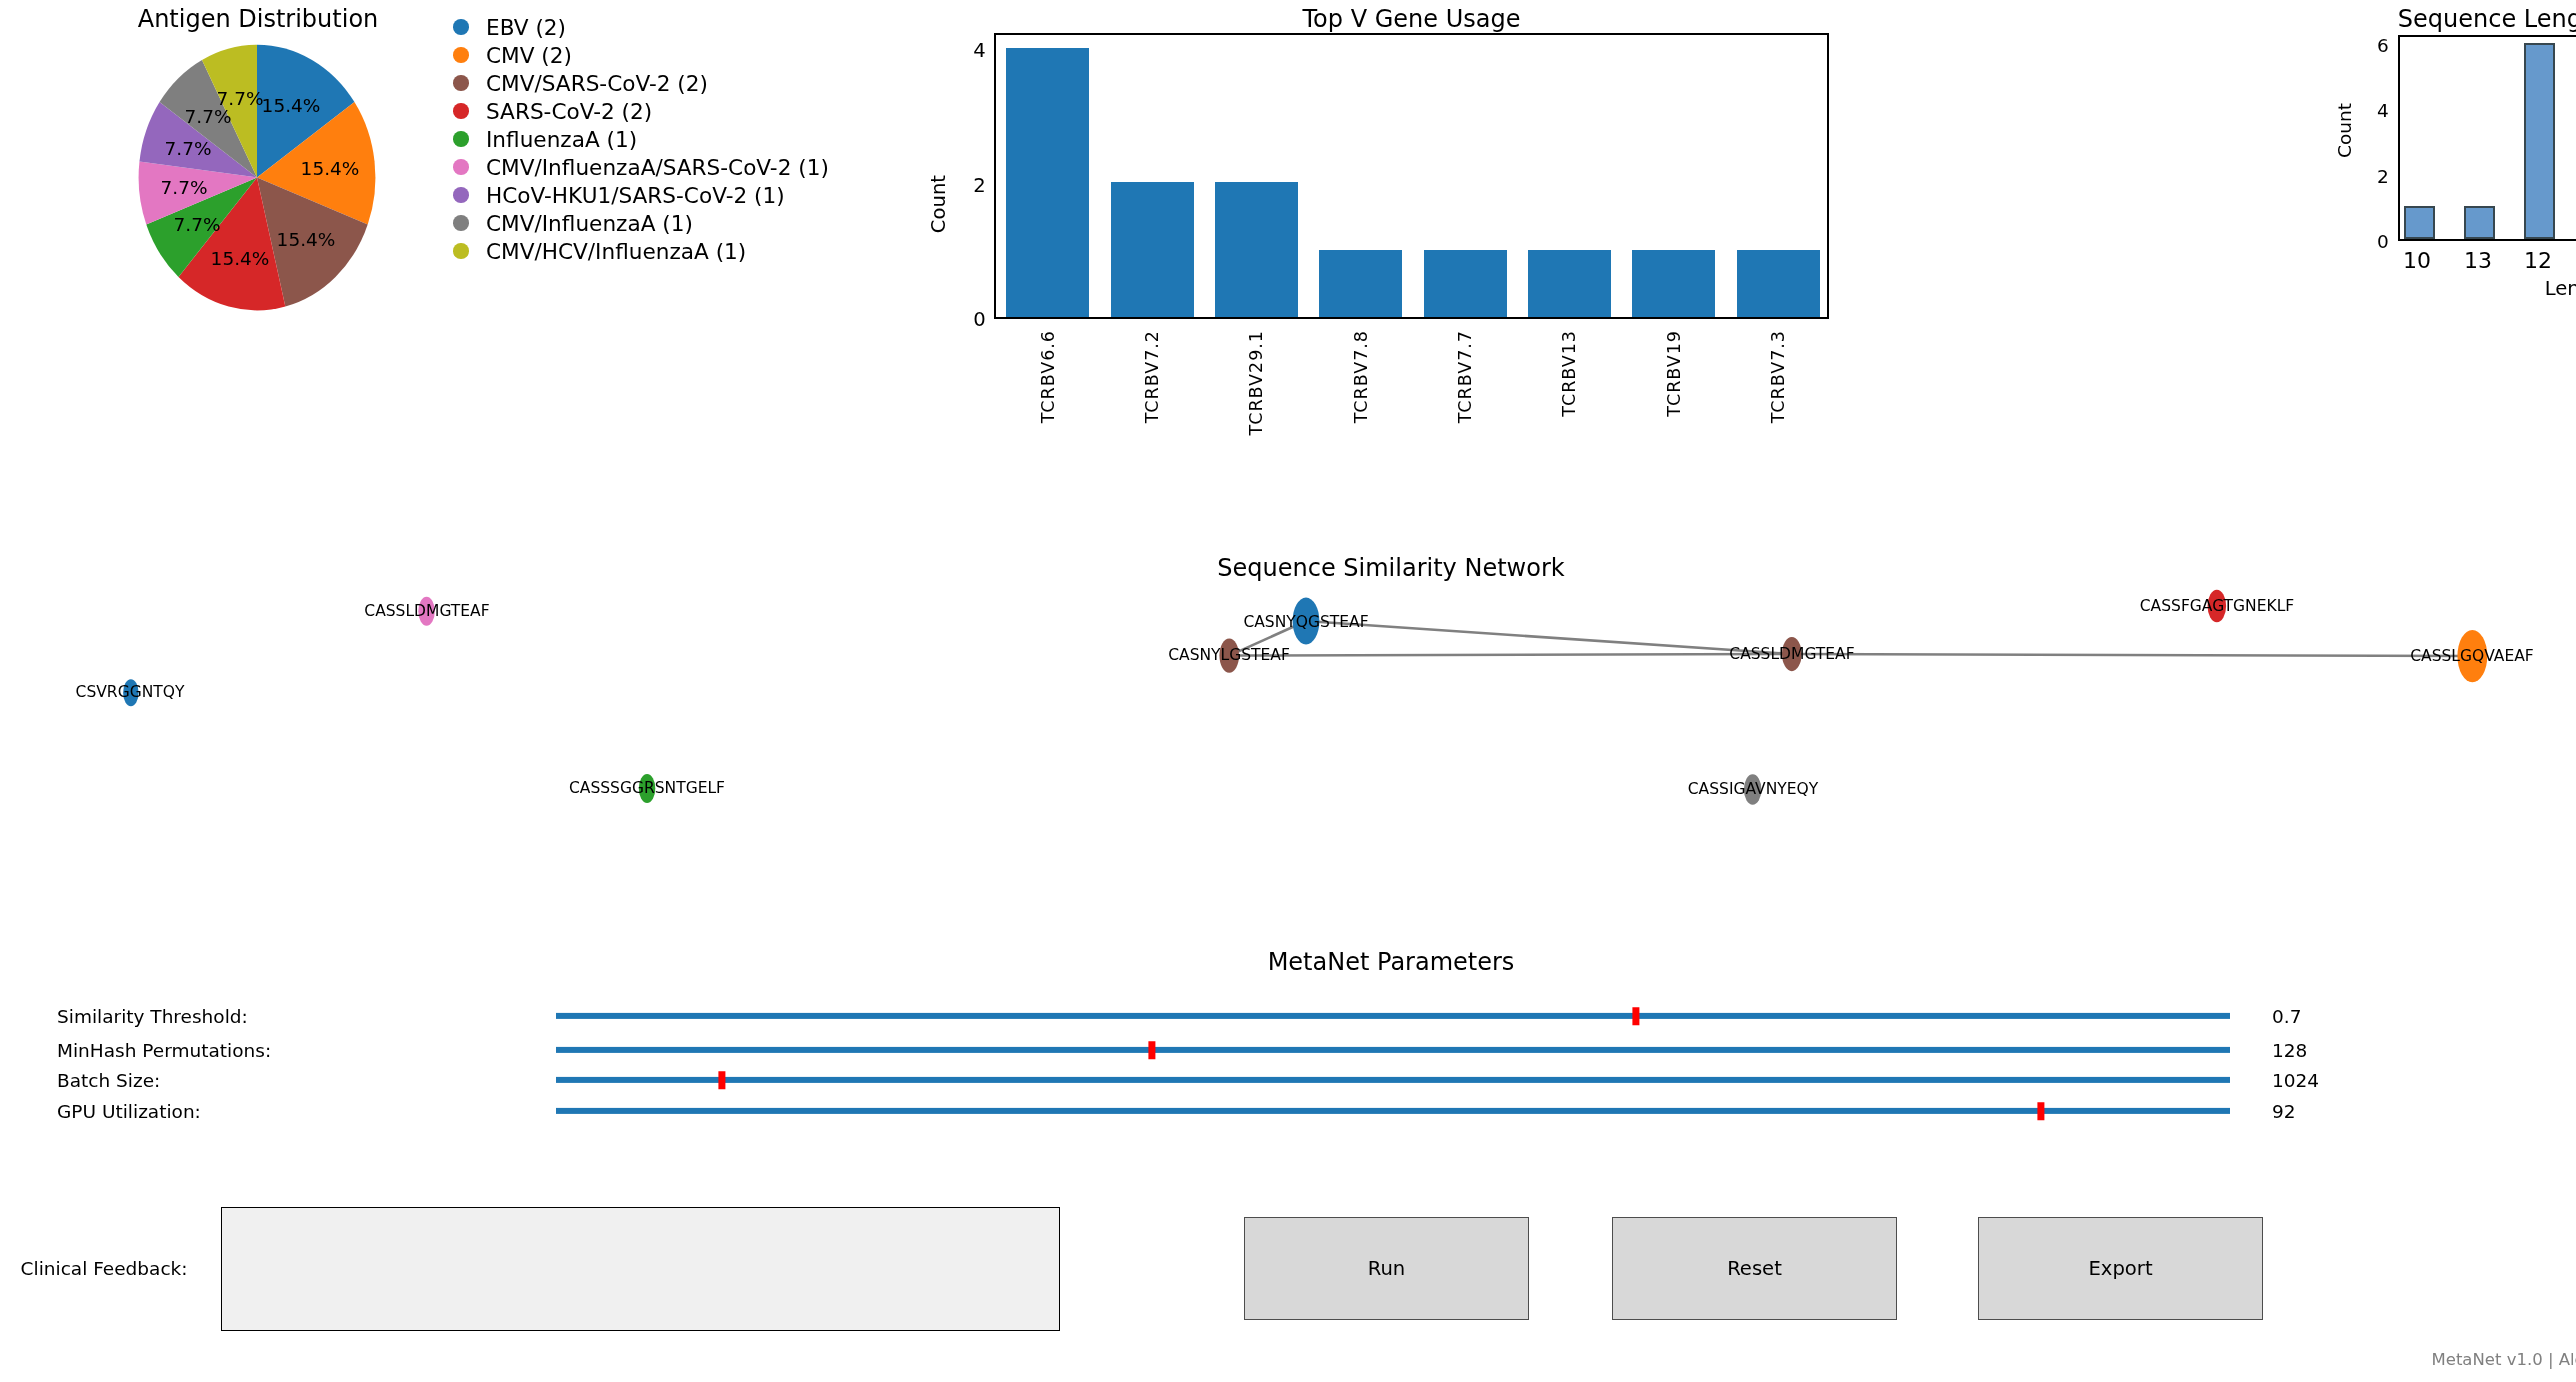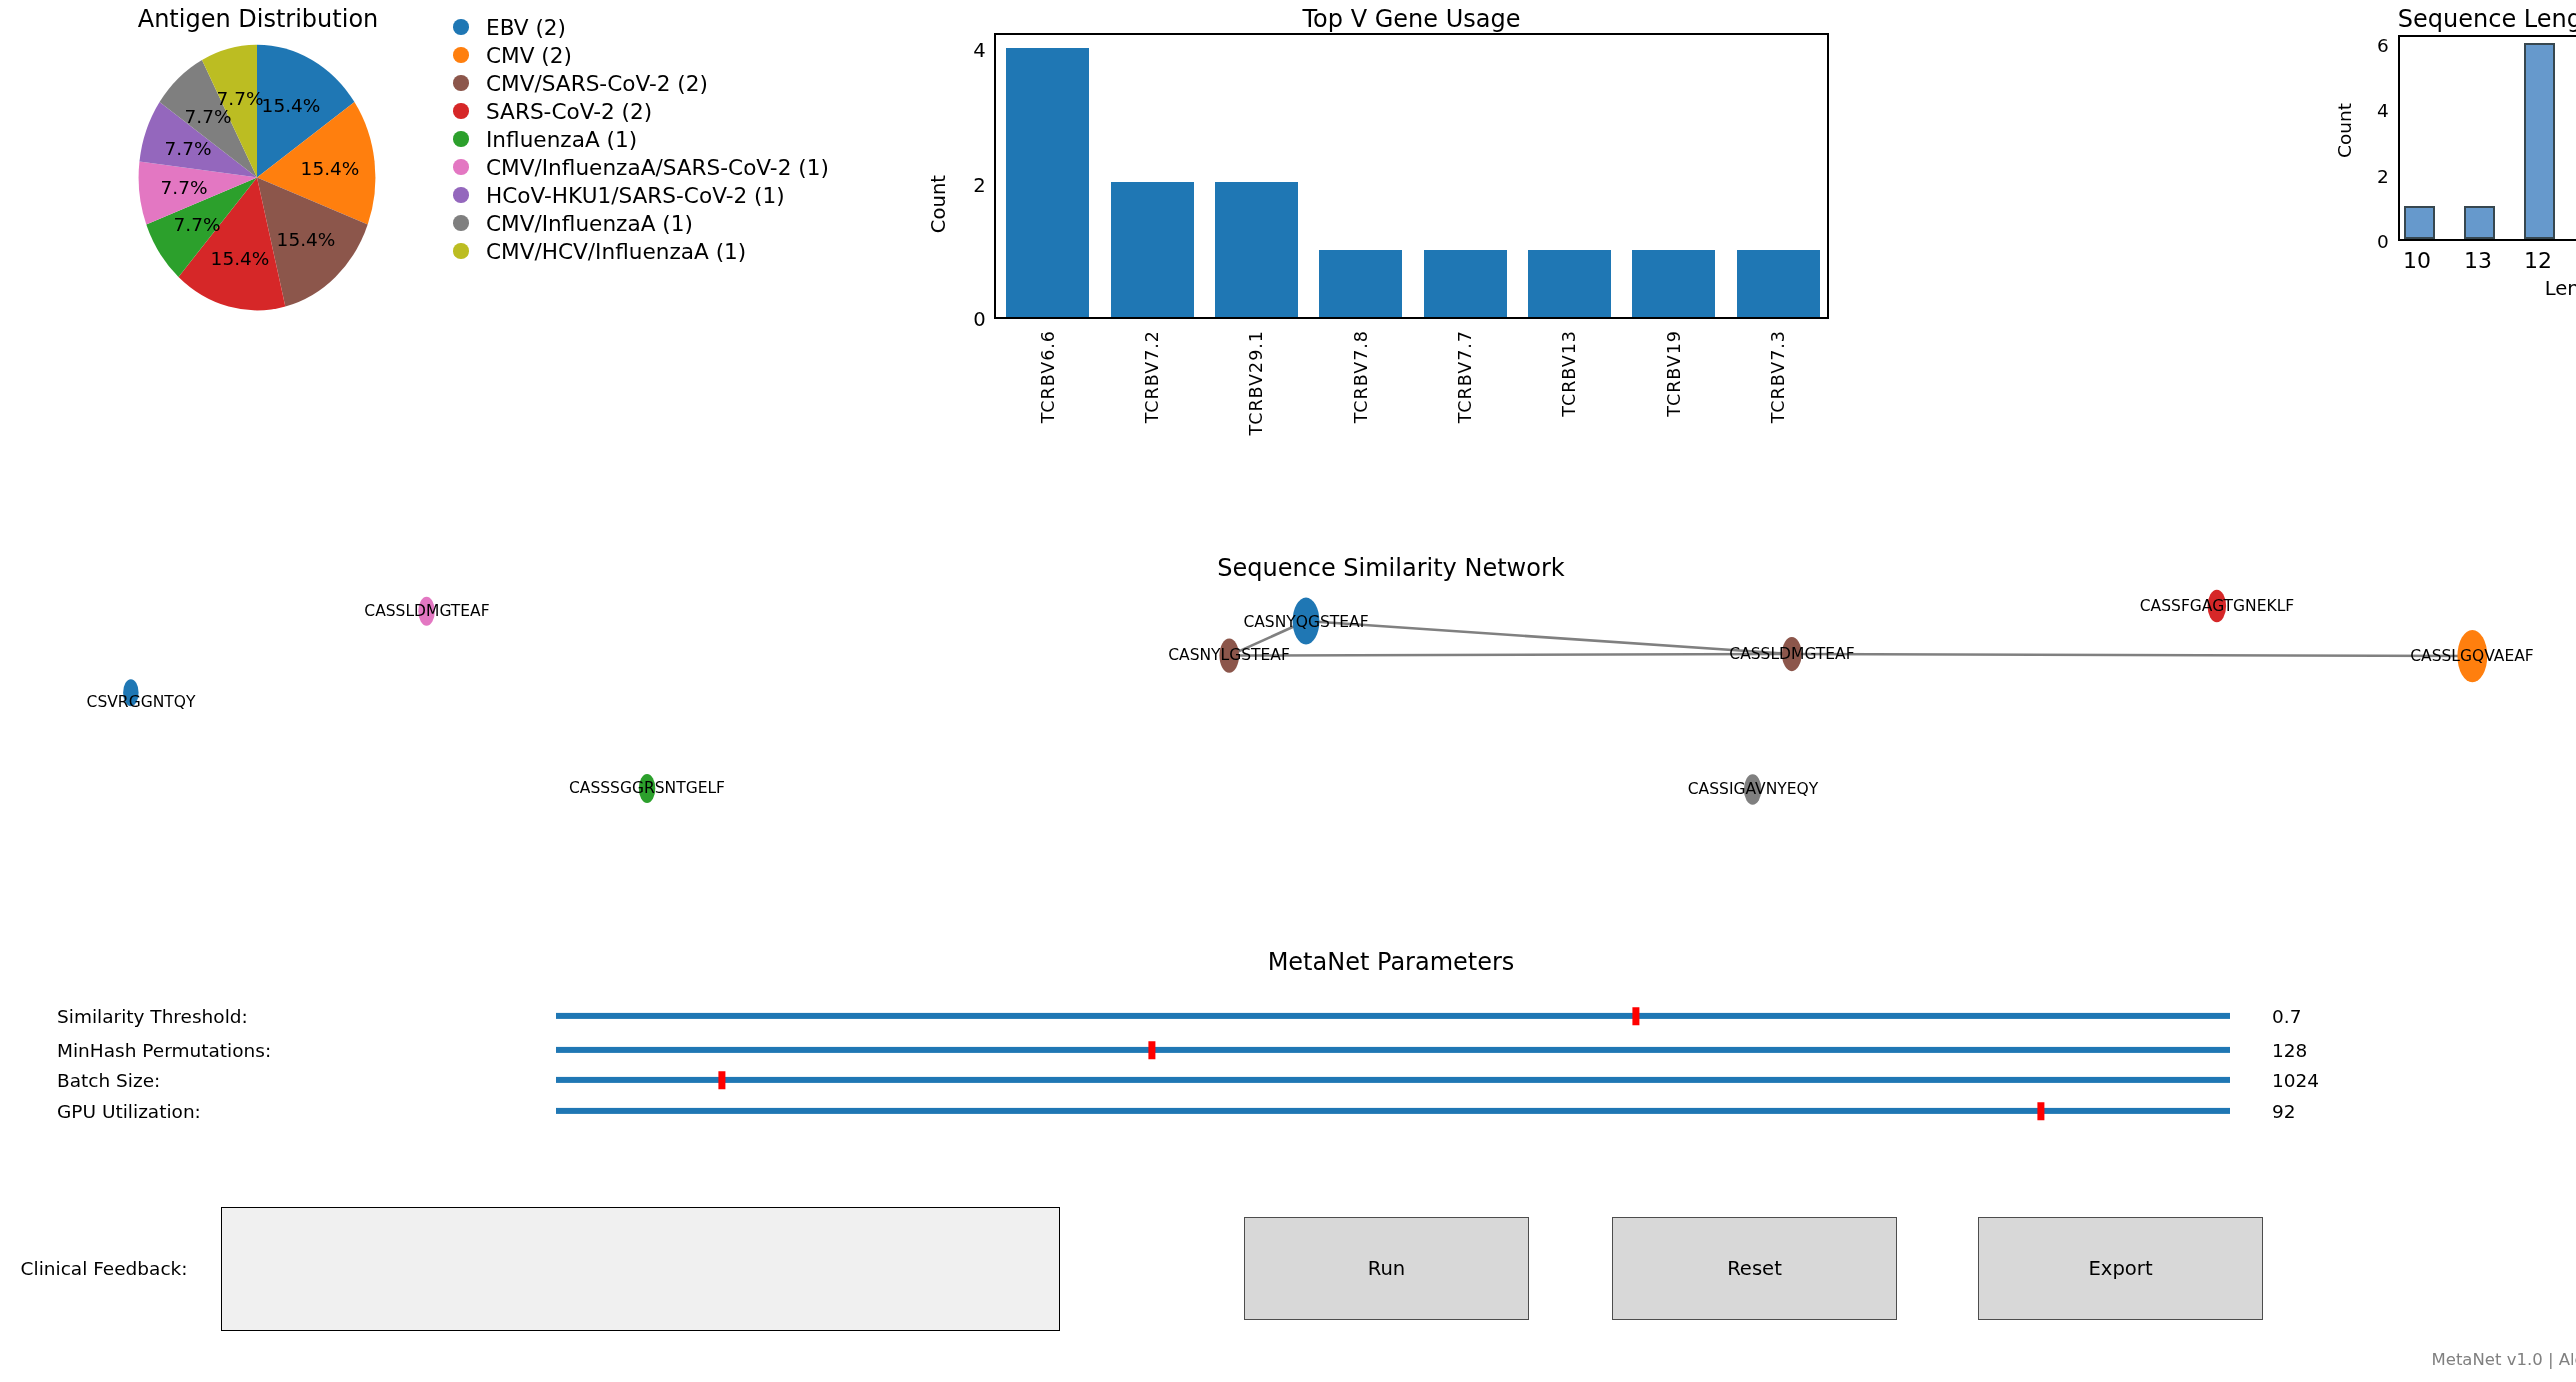--- a/index.html
+++ b/index.html
@@ -357,21 +357,21 @@
     <ellipse cx="2535" cy="155" rx="26" ry="45.5" fill="#1f77b4"></ellipse>
     <ellipse cx="2386" cy="222" rx="19" ry="33.25" fill="#8c564b"></ellipse>
     <ellipse cx="3478" cy="219" rx="19" ry="33.25" fill="#8c564b"></ellipse>
     <ellipse cx="3402" cy="482" rx="17" ry="29.75" fill="#7f7f7f"></ellipse>
     <ellipse cx="4303" cy="126" rx="18" ry="31.5" fill="#d62728"></ellipse>
     <ellipse cx="4799" cy="223" rx="29" ry="50.75" fill="#ff7f0e"></ellipse>
     <ellipse cx="5160" cy="421" rx="19" ry="33.25" fill="#9467bd"></ellipse>
   </svg>
 <div class="abs" id="net-labels" style="left:0;top:0;width:2782px;height:1383px;">
     <div class="node-label" style="left: 427px; top: 611px;">CASSLDMGTEAF</div>
-    <div class="node-label" style="left: 141px; top: 692px; margin-top: 10px;">CSVRGGNTQY</div>
+    <div class="node-label" style="left: 130px; top: 692px;">CSVRGGNTQY</div>
     <div class="node-label" style="left: 647px; top: 788px;">CASSSGGRSNTGELF</div>
     <div class="node-label" style="left: 1306px; top: 622px;">CASNYQGSTEAF</div>
     <div class="node-label" style="left: 1229px; top: 655px;">CASNYLGSTEAF</div>
     <div class="node-label" style="left: 1792px; top: 654px;">CASSLDMGTEAF</div>
     <div class="node-label" style="left: 1753px; top: 789px;">CASSIGAVNYEQY</div>
     <div class="node-label" style="left: 2217px; top: 606px;">CASSFGAGTGNEKLF</div>
     <div class="node-label" style="left: 2472px; top: 656px;">CASSLGQVAEAF</div>
   </div>
 
 <div class="abs title" id="params-title">MetaNet Parameters</div>

